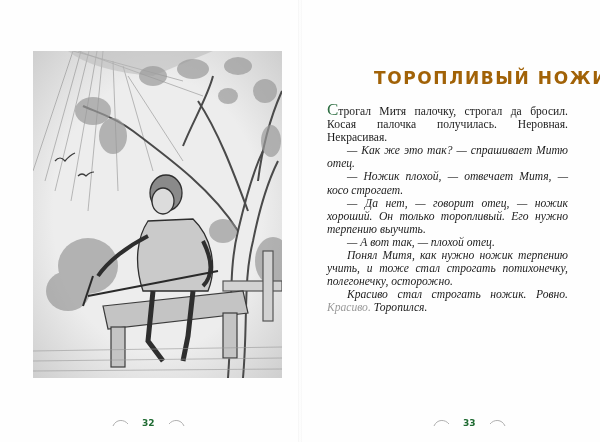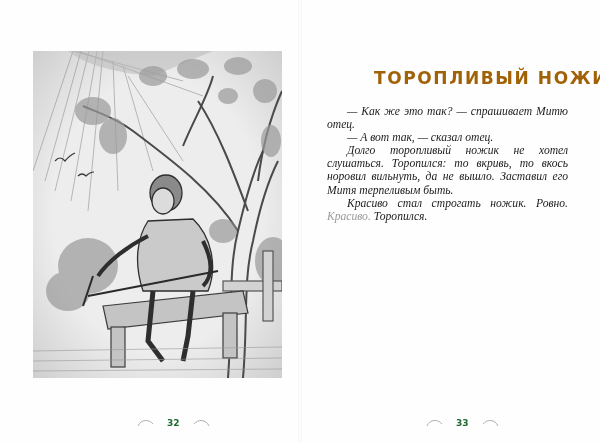--- a/index.html
+++ b/index.html
@@ -115,44 +115,47 @@
         </g>
 
         <g stroke="#999" stroke-width="0.6">
           <line x1="0" y1="300" x2="249" y2="296"></line>
           <line x1="0" y1="310" x2="249" y2="307"></line>
           <line x1="0" y1="320" x2="249" y2="318"></line>
         </g>
       </svg>
     </div>
 
-    <div class="pagenum" style="left:137px;">
+    <div class="pagenum" style="left:112px;">
       <svg class="orn" viewBox="0 0 18 10">
           <path d="M1 8 C4 1 12 1 16 6" stroke="#b0b0b0" fill="none" stroke-width="1"></path>
         </svg>
       <span>32</span>
       <svg class="orn" viewBox="0 0 18 10">
           <path d="M2 6 C6 1 14 1 17 8" stroke="#b0b0b0" fill="none" stroke-width="1"></path>
         </svg>
     </div>
   </div>
 
   <div class="gutter"></div>
 
   <div class="page-right">
     <div class="title">ТОРОПЛИВЫЙ НОЖИК</div>
 
     <div class="body-text">
+      <p><span class="dropcap">С</span><span>трогал Митя палочку, строгал да бросил. Косая палочка получилась. Неровная. Некрасивая.</span></p>
       <p class="ind">— Как же это так? — спрашивает Митю отец.</p>
-      <p class="ind">— А вот так, — сказал отец.</p>
-      <p class="ind">Долго торопливый ножик не хотел слушаться. Торопился: то вкривь, то вкось норовил вильнуть, да не вышло. Заставил его Митя терпеливым быть.</p>
+      <p class="ind">— Ножик плохой, — отвечает Митя, — косо строгает.</p>
+      <p class="ind">— Да нет, — говорит отец, — ножик хороший. Он только торопливый. Его нужно терпению выучить.</p>
+      <p class="ind">— А вот так, — плохой отец.</p>
+      <p class="ind">Понял Митя, как нужно ножик терпению учить, и тоже стал строгать потихонечку, полегонечку, осторожно.</p>
       <p class="ind"><span>Красиво стал строгать ножик. Ровно. </span><span class="faded">Красиво.</span><span> Торопился.</span></p>
     </div>
 
-    <div class="pagenum" style="left:126px;justify-content:flex-end;">
+    <div class="pagenum" style="left:133px;justify-content:flex-end;">
       <svg class="orn" viewBox="0 0 18 10">
           <path d="M1 8 C4 1 12 1 16 6" stroke="#b0b0b0" fill="none" stroke-width="1"></path>
         </svg>
       <span>33</span>
       <svg class="orn" viewBox="0 0 18 10">
           <path d="M2 6 C6 1 14 1 17 8" stroke="#b0b0b0" fill="none" stroke-width="1"></path>
         </svg>
     </div>
   </div>
 

